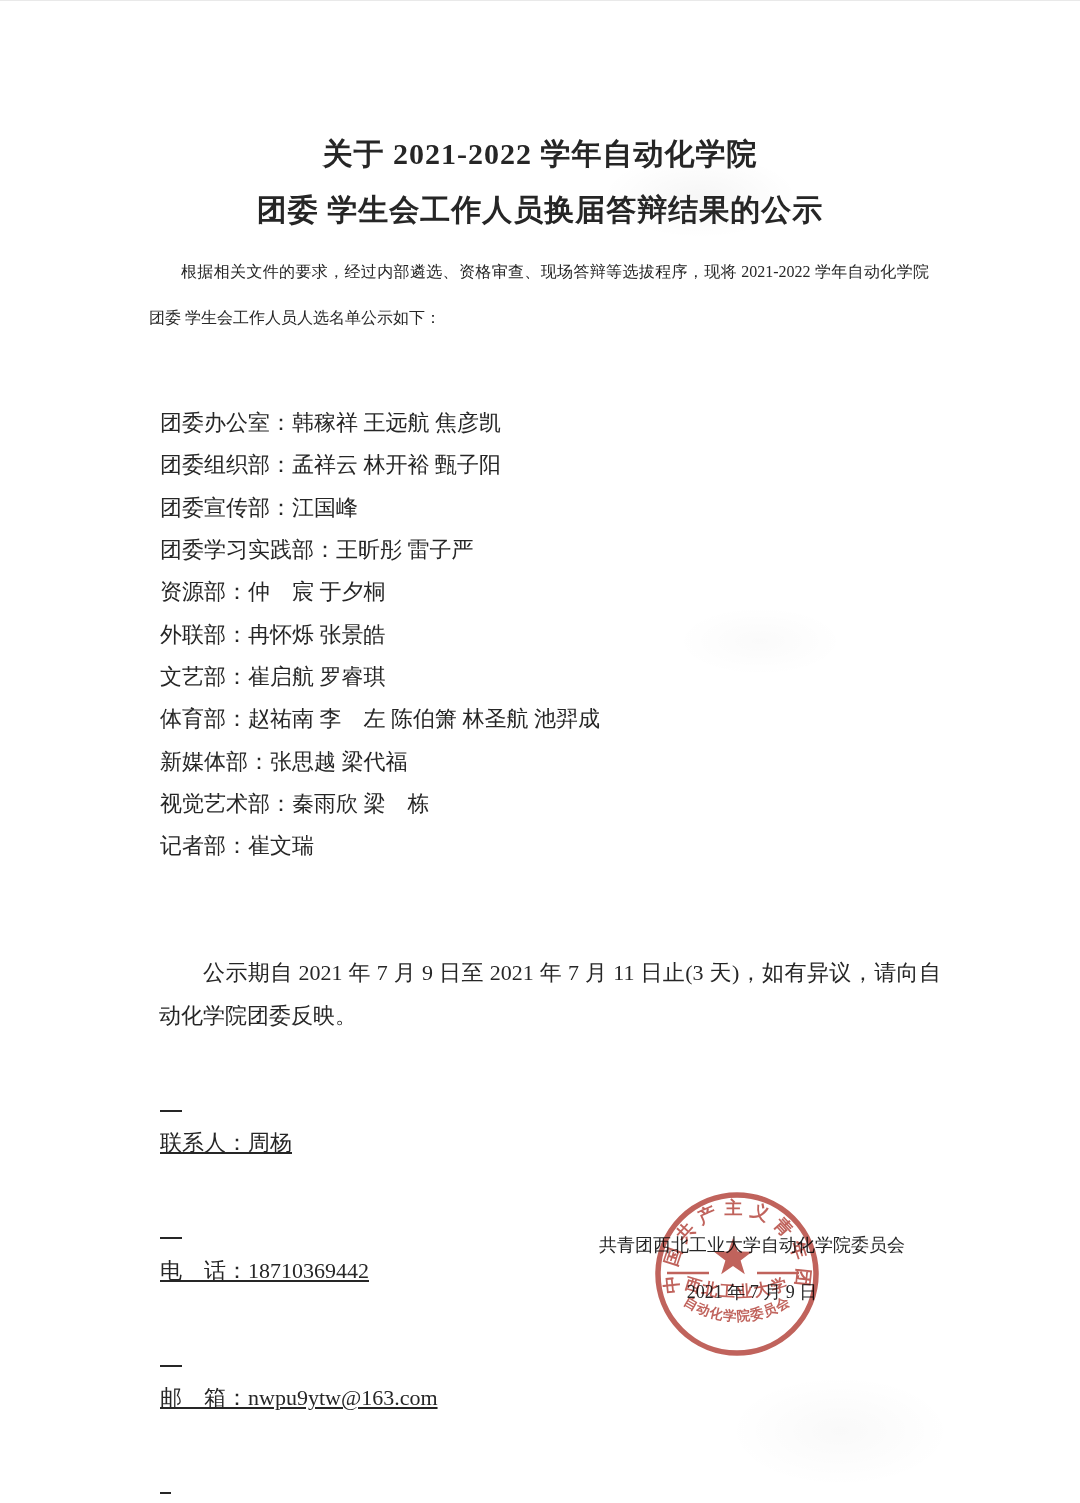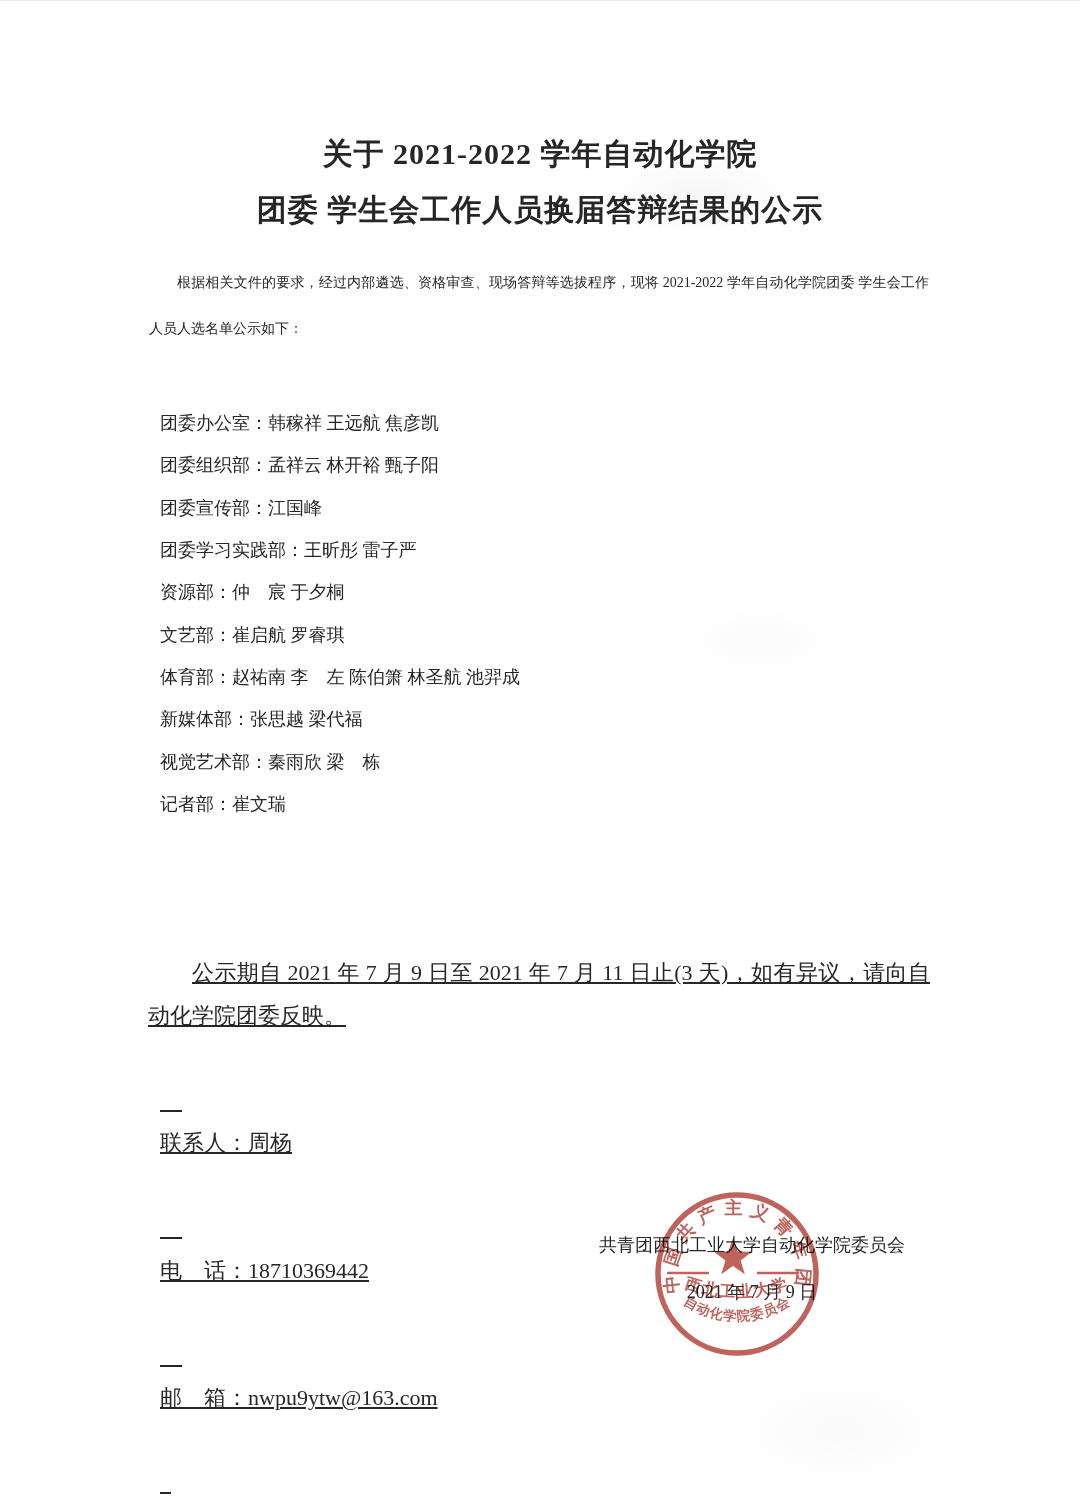--- a/index.html
+++ b/index.html
@@ -25,42 +25,41 @@
   .title-line{
     position:absolute;left:90px;width:900px;
     text-align:center;
     font-size:30px;font-weight:700;
     letter-spacing:1px;
     white-space:nowrap;
   }
   .title1{top:133px;}
   .title2{top:189px;}
   .intro{
-    position:absolute;left:149px;top:259px;width:780px;
-    font-size:14px;line-height:46px;
+    position:absolute;left:149px;top:248px;width:780px;
+    font-size:16px;line-height:46px;
     text-indent:2em;
     text-align:justify;
     margin:0;
   }
   .dept-list{
     position:absolute;left:160px;top:401px;width:780px;
   }
   .dept-line{
     height:42.3px;
     display:flex;align-items:center;
-    font-size:18px;
+    font-size:22px;
     white-space:pre;
   }
   .closing{
-    position:absolute;left:148px;top:951px;width:782px;
+    position:absolute;left:159px;top:951px;width:782px;
     font-size:22px;line-height:42.5px;
     text-indent:2em;
     text-align:justify;
     margin:0;
-    text-decoration:underline;
   }
   .contact{
     position:absolute;left:160px;top:1036px;width:600px;
     font-size:22px;line-height:42.5px;
     white-space:pre;
     text-decoration:underline;
   }
   .signature{
     position:absolute;right:175px;top:1221px;
     text-align:center;
@@ -88,20 +87,21 @@
   <div class="title-line title2">团委 学生会工作人员换届答辩结果的公示</div>
 
   <p class="intro">根据相关文件的要求，经过内部遴选、资格审查、现场答辩等选拔程序，现将 2021-2022 学年自动化学院团委 学生会工作人员人选名单公示如下：</p>
 
   <div class="dept-list">
     <div class="dept-line">团委办公室：韩稼祥 王远航 焦彦凯</div>
     <div class="dept-line">团委组织部：孟祥云 林开裕 甄子阳</div>
     <div class="dept-line">团委宣传部：江国峰</div>
     <div class="dept-line">团委学习实践部：王昕彤 雷子严</div>
     <div class="dept-line">资源部：仲　宸 于夕桐</div>
+    <div class="dept-line">外联部：冉怀烁 张景皓</div>
     <div class="dept-line">文艺部：崔启航 罗睿琪</div>
     <div class="dept-line">体育部：赵祐南 李　左 陈伯箫 林圣航 池羿成</div>
     <div class="dept-line">新媒体部：张思越 梁代福</div>
     <div class="dept-line">视觉艺术部：秦雨欣 梁　栋</div>
     <div class="dept-line">记者部：崔文瑞</div>
   </div>
 
   <p class="closing">公示期自 2021 年 7 月 9 日至 2021 年 7 月 11 日止(3 天)，如有异议，请向自动化学院团委反映。</p>
 
   <div class="contact">

